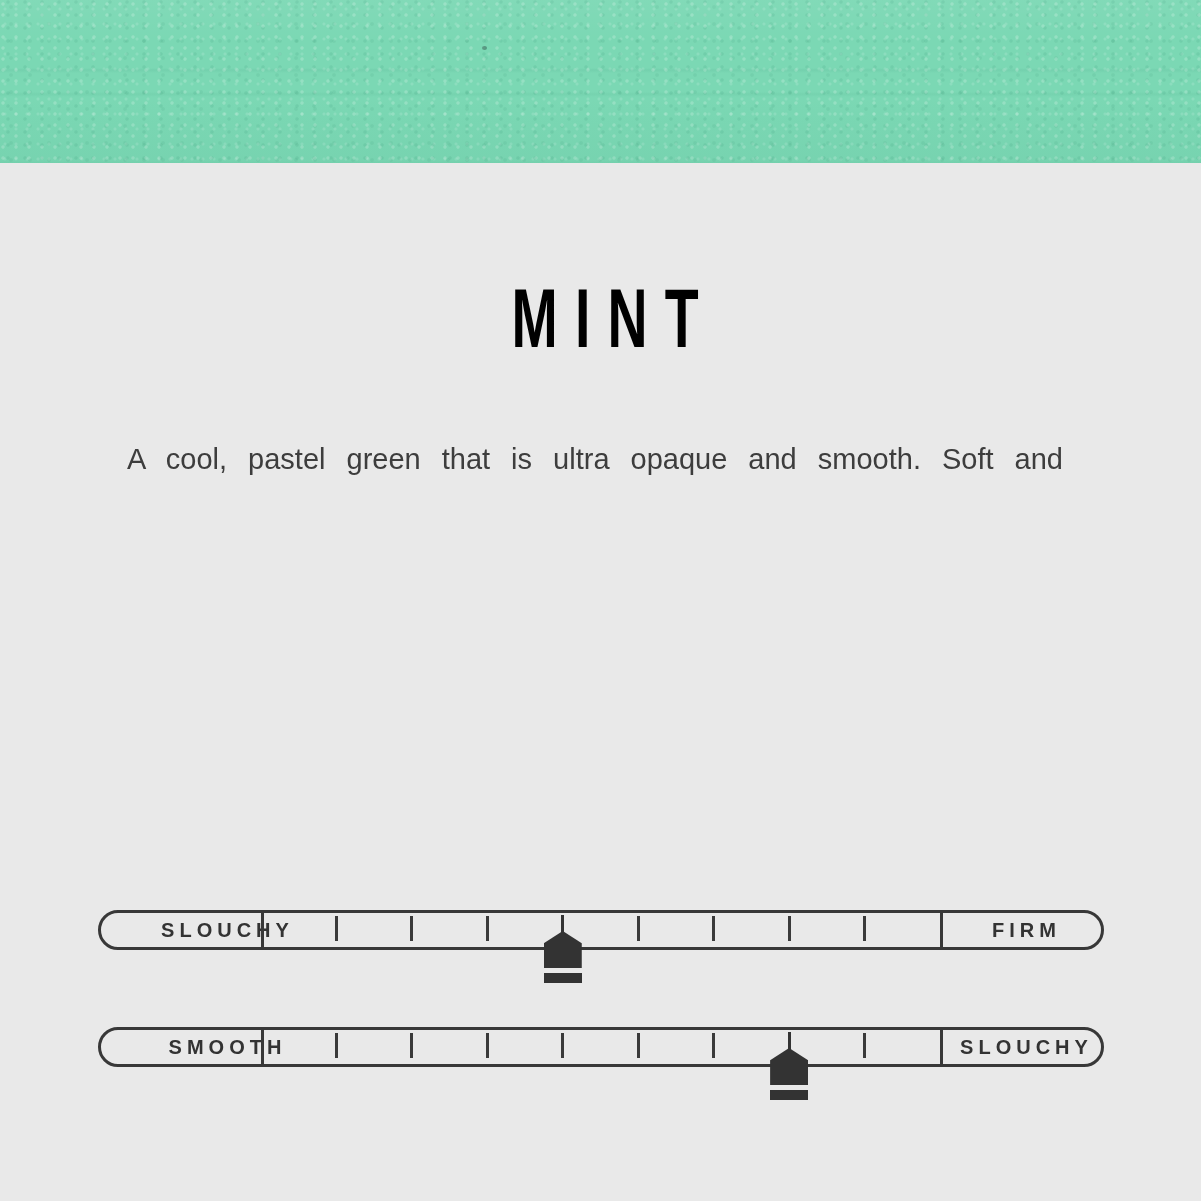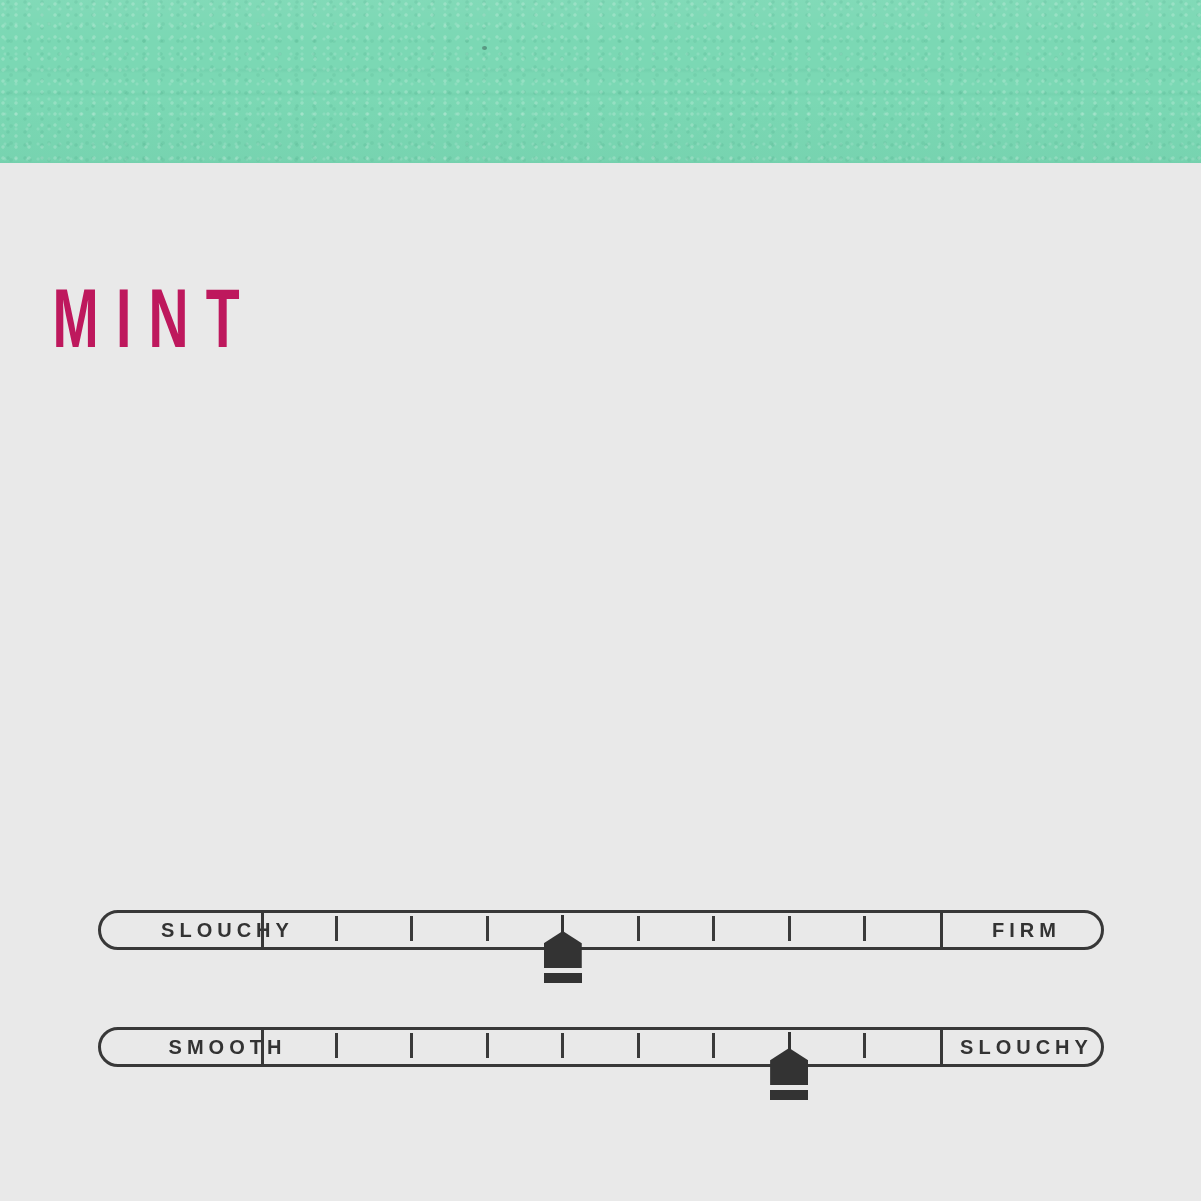--- a/index.html
+++ b/index.html
@@ -34,22 +34,23 @@
   }
   .speck {
     position: absolute; left: 482px; top: 46px;
     width: 5px; height: 4px; border-radius: 50%;
     background: rgba(45, 95, 80, 0.55);
   }
 
   
   .title {
     position: absolute; top: 276px; left: 0; width: 100%;
+    text-align: center;
     font-size: 84px; line-height: 84px; font-weight: bold;
-    color: #be185d;
+    color: #000000;
   }
   .title .condense {
     display: inline-block;
     transform: scaleX(0.66);
     letter-spacing: 26px;
     margin-right: -26px;
     white-space: nowrap;
   }
 
   
@@ -119,20 +120,21 @@
 
 <div class="canvas">
 
   <div class="swatch">
     <div class="speck"></div>
   </div>
 
   <h1 class="title" style="margin:0;"><span class="condense">MINT</span></h1>
 
   <div class="desc">
+    <div class="desc-line">A cool, pastel green that is ultra opaque and smooth. Soft and</div>
   </div>
 
   <div class="scale scale-0">
     <div class="scale-label left">SLOUCHY</div>
     <div class="divider d-left"></div>
     <div class="rail">
         <div class="tick" style="left: 73.9444px;"></div>
         <div class="tick" style="left: 149.389px;"></div>
         <div class="tick" style="left: 224.833px;"></div>
         <div class="tick" style="left: 300.278px;"></div>

